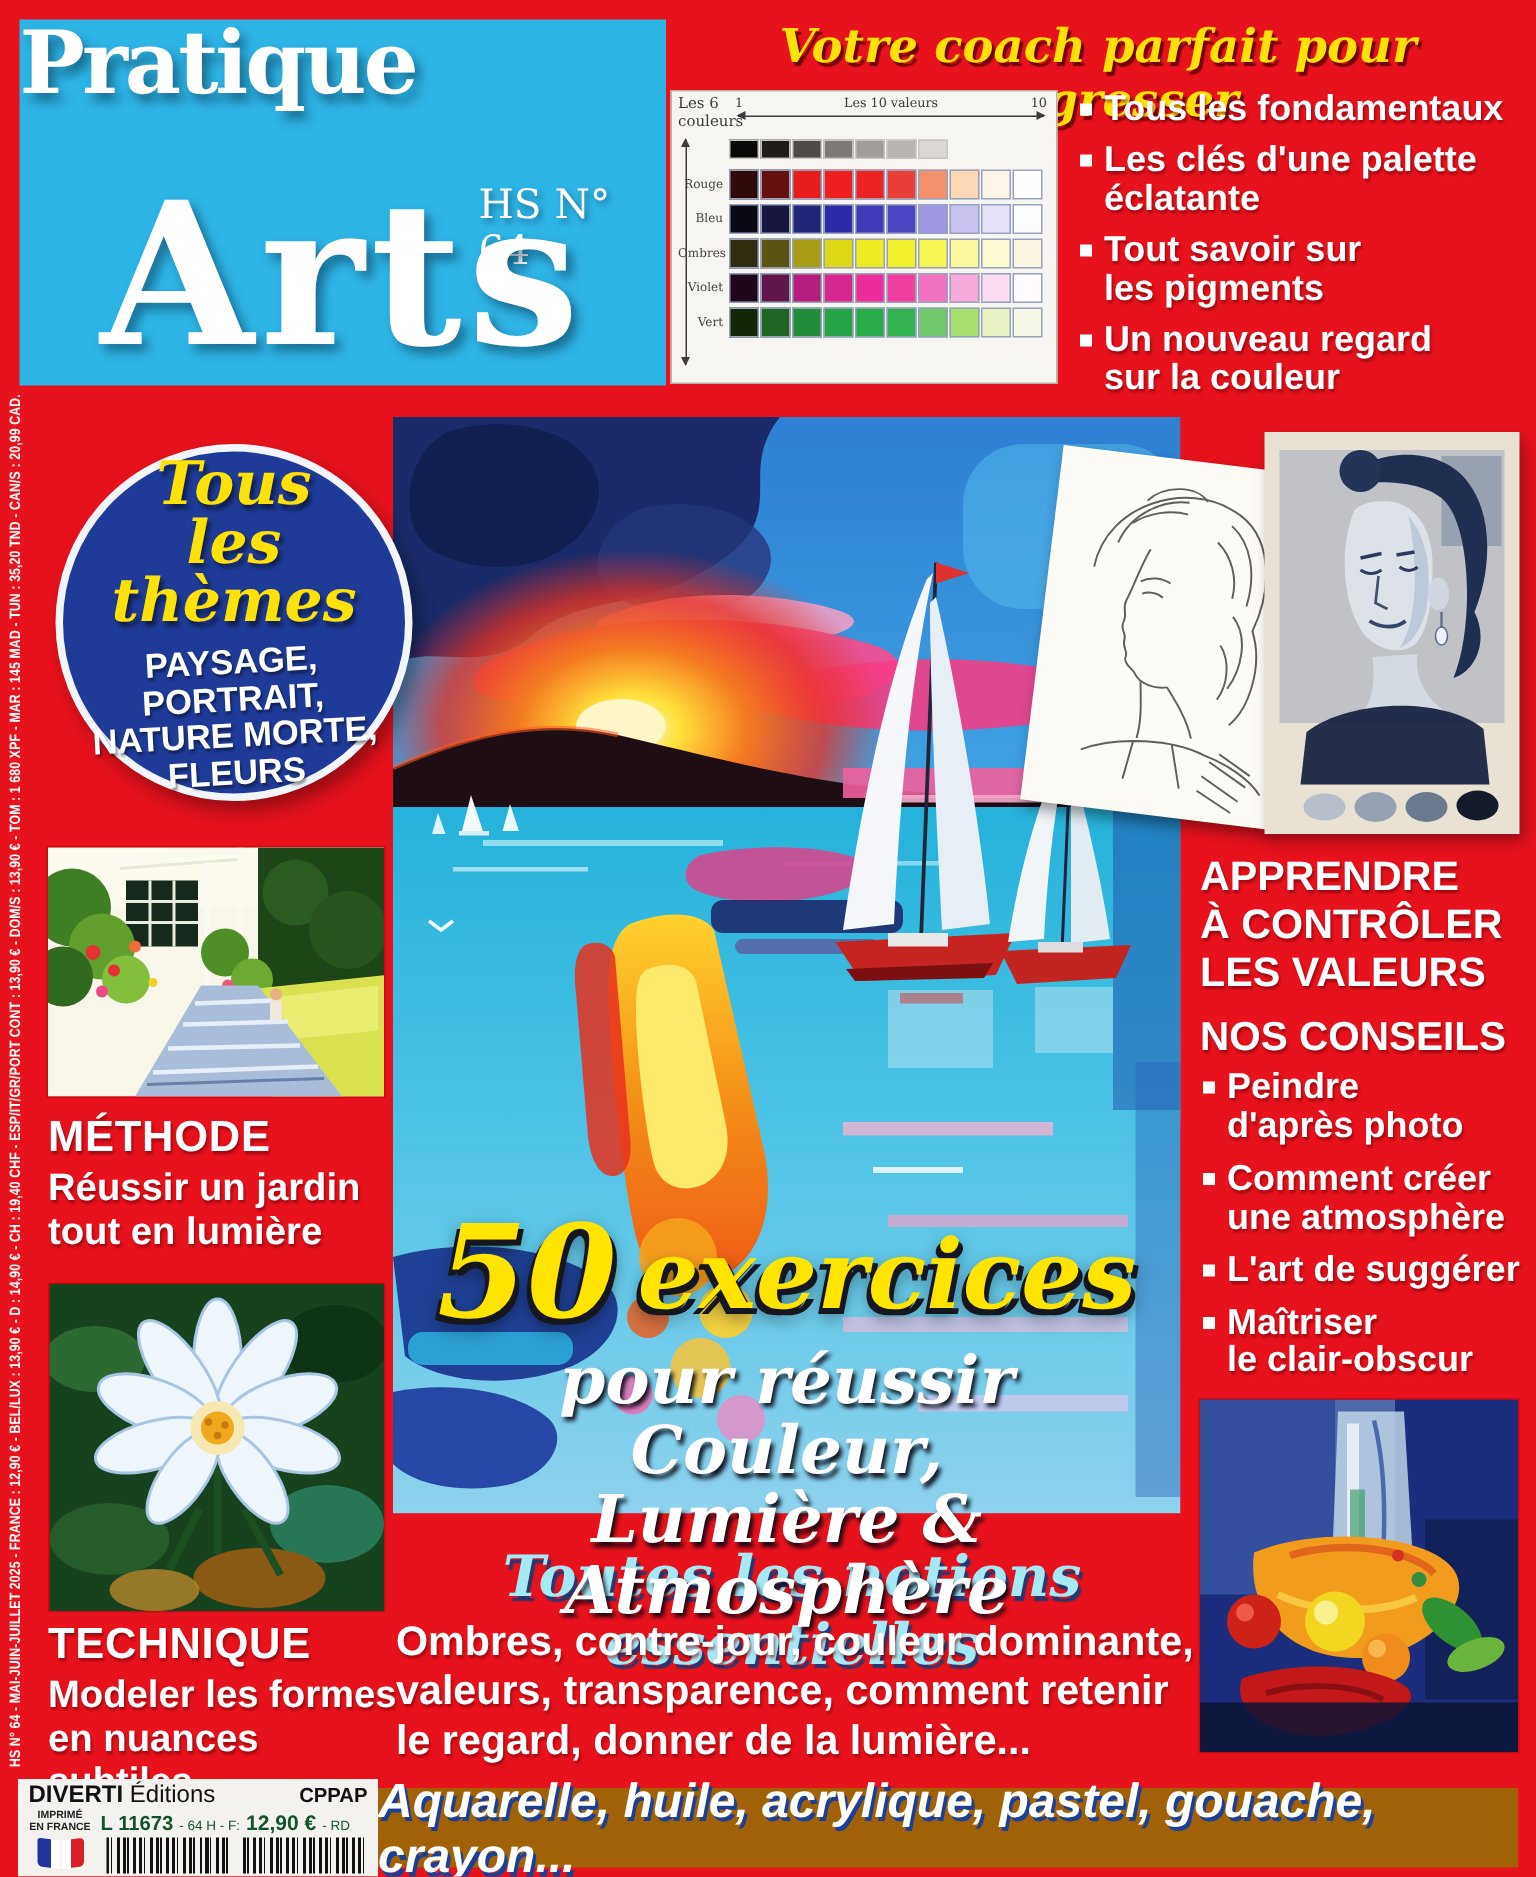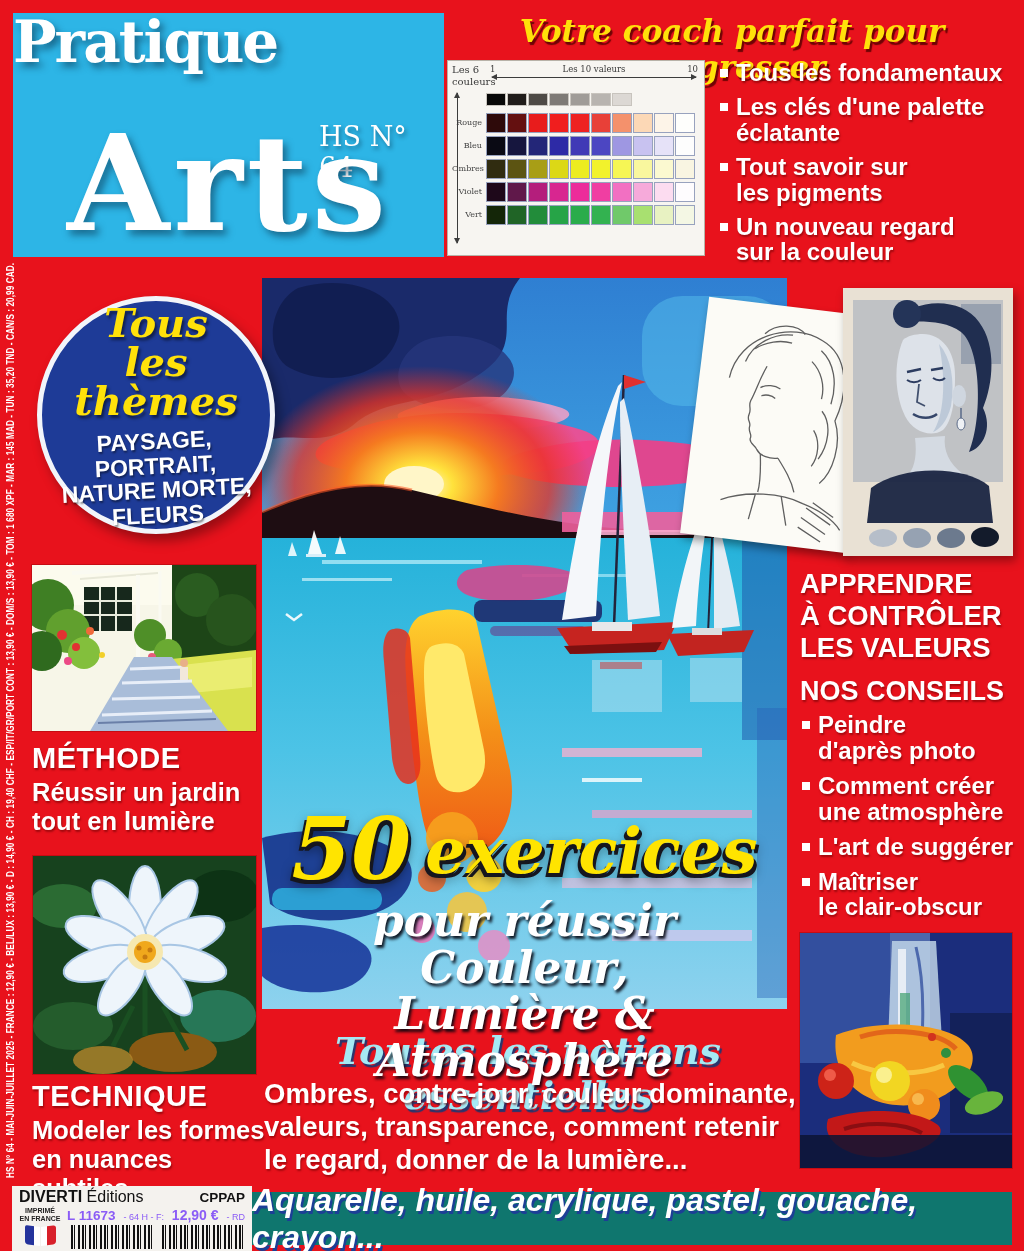--- a/index.html
+++ b/index.html
@@ -94,37 +94,37 @@
 .limg svg{width:100%;height:100%;display:block}
 .methode-img{left:32px;top:565px;width:224px;height:166px}
 .technique-img{left:33px;top:856px;width:223px;height:218px}
 .ltxt{position:absolute;color:#fff;font-weight:bold;z-index:2;text-shadow:1px 2px 2px rgba(100,0,0,.55)}
 .methode-txt{left:32px;top:742px;width:230px}
 .technique-txt{left:32px;top:1080px;width:235px}
 .kicker{font-size:29px;letter-spacing:.5px}
 .ltitle{font-size:25.5px;line-height:1.14;white-space:pre-line;margin-top:3px}
 
 
-.bottombar{left:252px;top:1192px;width:760px;height:53px;background:#0f766e;display:flex;align-items:center;
+.bottombar{left:252px;top:1192px;width:760px;height:53px;background:#a16207;display:flex;align-items:center;
   justify-content:center;z-index:2}
 .bottombar span{font-size:32px;font-weight:bold;font-style:italic;color:#fff;text-shadow:2px 3px 0 #1c3f96}
 .pub{left:12px;top:1186px;width:240px;height:65px;background:#f4f2ee;padding:2px 7px;z-index:6}
 .pub-row1{display:flex;justify-content:space-between;align-items:baseline}
 .pub-name{font-size:16px;font-weight:bold;color:#111}
 .pub-name .ed{font-weight:normal}
 .pub-cppap{font-size:13.5px;font-weight:bold;color:#111}
 .pub-row2{display:flex;margin-top:1px}
 .pub-left{width:52px;text-align:center}
 .printed{font-size:7px;font-weight:bold;color:#222;line-height:1.15;white-space:pre-line}
 .fb{display:flex;gap:1px;justify-content:center;margin-top:3px}
 .fb span{width:15px;height:19px}
 .fb .p1{background:linear-gradient(90deg,#24339c 0 58%,#fff 58%);border-radius:2px 0 0 3px;transform:skewY(7deg)}
 .fb .p2{background:linear-gradient(90deg,#fff 0 42%,#d8202a 42%);border-radius:0 3px 3px 0;transform:skewY(-7deg)}
 .pub-right{flex:1;padding-left:6px}
-.codeline{display:flex;align-items:baseline;gap:4px;justify-content:space-between;color:#8b5cf6;white-space:nowrap}
+.codeline{display:flex;align-items:baseline;gap:4px;justify-content:flex-start;color:#14532d;white-space:nowrap}
 .c-big{font-size:13.5px;font-weight:bold}
 .c-sm{font-size:9px}
 .c-price{font-size:14px;font-weight:bold}
 .barcode{margin-top:2px;margin-left:4px;width:174px;height:24px;display:flex;gap:7px}
 .bseg{flex:1;background:repeating-linear-gradient(90deg,#111 0 2px,transparent 2px 3px,#111 3px 4px,transparent 4px 7px,#111 7px 9px,transparent 9px 11px)}
 
 
 .spine{left:5px;top:1178px;transform-origin:0 0;transform:rotate(-90deg) scale(.82,1);color:#fff;font-weight:bold;
   font-size:10px;letter-spacing:.1px;white-space:nowrap;z-index:3}
 </style>

